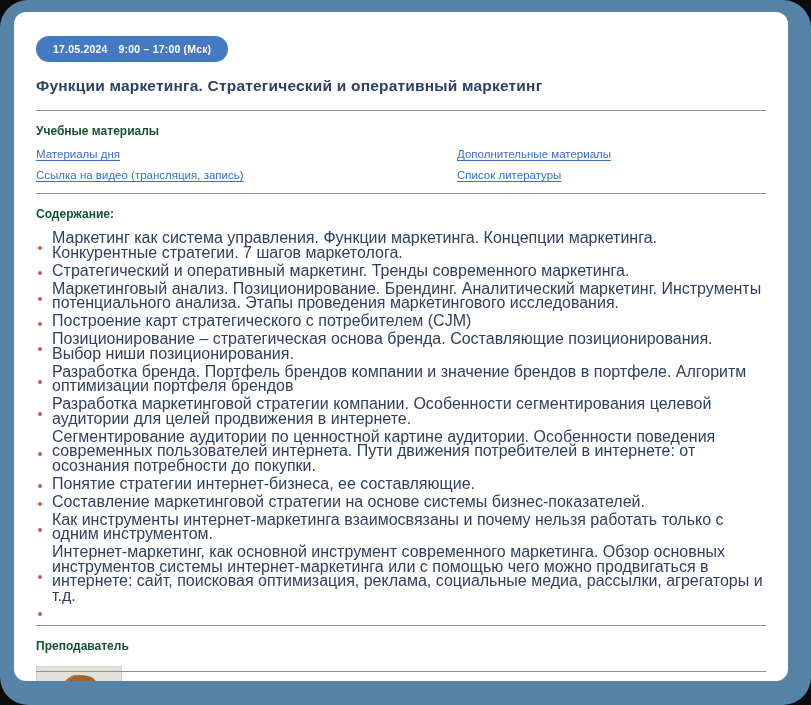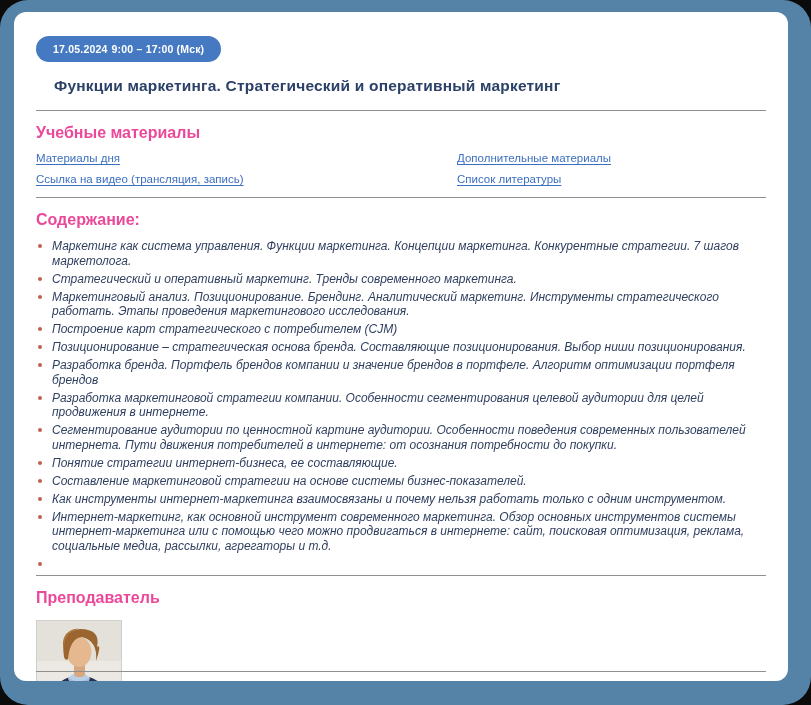--- a/index.html
+++ b/index.html
@@ -23,59 +23,58 @@
     width: 774px;
     height: 669px;
     background: #ffffff;
     border-radius: 12px;
     padding: 24px 22px 0 22px;
     overflow: hidden;
   }
   .badge {
     display: inline-flex;
     align-items: center;
-    gap: 4px;
+    gap: 11px;
     background: #4579c2;
     color: #ffffff;
     font-size: 10.5px;
     font-weight: bold;
     letter-spacing: .2px;
     padding: 7px 17px;
     border-radius: 14px;
     cursor: default;
   }
   .page-title {
     margin-top: 15px;
     font-size: 15.5px;
     font-weight: 600;
     color: #2c4168;
     letter-spacing: .2px;
-    margin-left: 18px;
   }
   .divider {
     height: 1px;
     background: #8f8f8f;
     width: 100%;
   }
   .d1 { margin-top: 15px; }
   .d2 { margin-top: 12px; }
   .d3 { margin-top: 9px; }
   .d-bottom {
     position: absolute;
     left: 22px;
     right: 22px;
     bottom: 9px;
     height: 1px;
     background: #8f8f8f;
   }
   .section-heading {
     margin-top: 13px;
-    font-size: 16px;
+    font-size: 12px;
     font-weight: bold;
-    color: #ec4899;
+    color: #14532d;
   }
   .links-grid {
     margin-top: 10px;
     display: grid;
     grid-template-columns: 421px auto;
     row-gap: 9px;
   }
   .doc-link {
     font-size: 11.5px;
     color: #3c6fc0;
@@ -83,26 +82,25 @@
     text-underline-offset: 2px;
     cursor: pointer;
     justify-self: start;
   }
   .content-list {
     margin-top: 10px;
     list-style: none;
   }
   .content-list li {
     display: flex;
-    align-items: flex-start;
+    align-items: center;
     margin-bottom: 3.5px;
-    font-size: 12px;
+    font-size: 16px;
     line-height: 14.5px;
     color: #2f3f5f;
-    font-style: italic;
   }
   .bullet-dot {
     flex: 0 0 auto;
     width: 4px;
     height: 4px;
     border-radius: 50%;
     background: #c0604e;
     margin: 5px 10px 0 2px;
   }
   .teacher-row {
@@ -166,21 +164,21 @@
       <li>
           <span class="bullet-dot"></span>
           <span>Маркетинг как система управления. Функции маркетинга. Концепции маркетинга. Конкурентные стратегии. 7 шагов маркетолога.</span>
         </li>
       <li>
           <span class="bullet-dot"></span>
           <span>Стратегический и оперативный маркетинг. Тренды современного маркетинга.</span>
         </li>
       <li>
           <span class="bullet-dot"></span>
-          <span>Маркетинговый анализ. Позиционирование. Брендинг. Аналитический маркетинг. Инструменты стратегического работать. Этапы проведения маркетингового исследования.</span>
+          <span>Маркетинговый анализ. Позиционирование. Брендинг. Аналитический маркетинг. Инструменты потенциального анализа. Этапы проведения маркетингового исследования.</span>
         </li>
       <li>
           <span class="bullet-dot"></span>
           <span>Построение карт стратегического с потребителем (CJM)</span>
         </li>
       <li>
           <span class="bullet-dot"></span>
           <span>Позиционирование – стратегическая основа бренда. Составляющие позиционирования. Выбор ниши позиционирования.</span>
         </li>
       <li>

